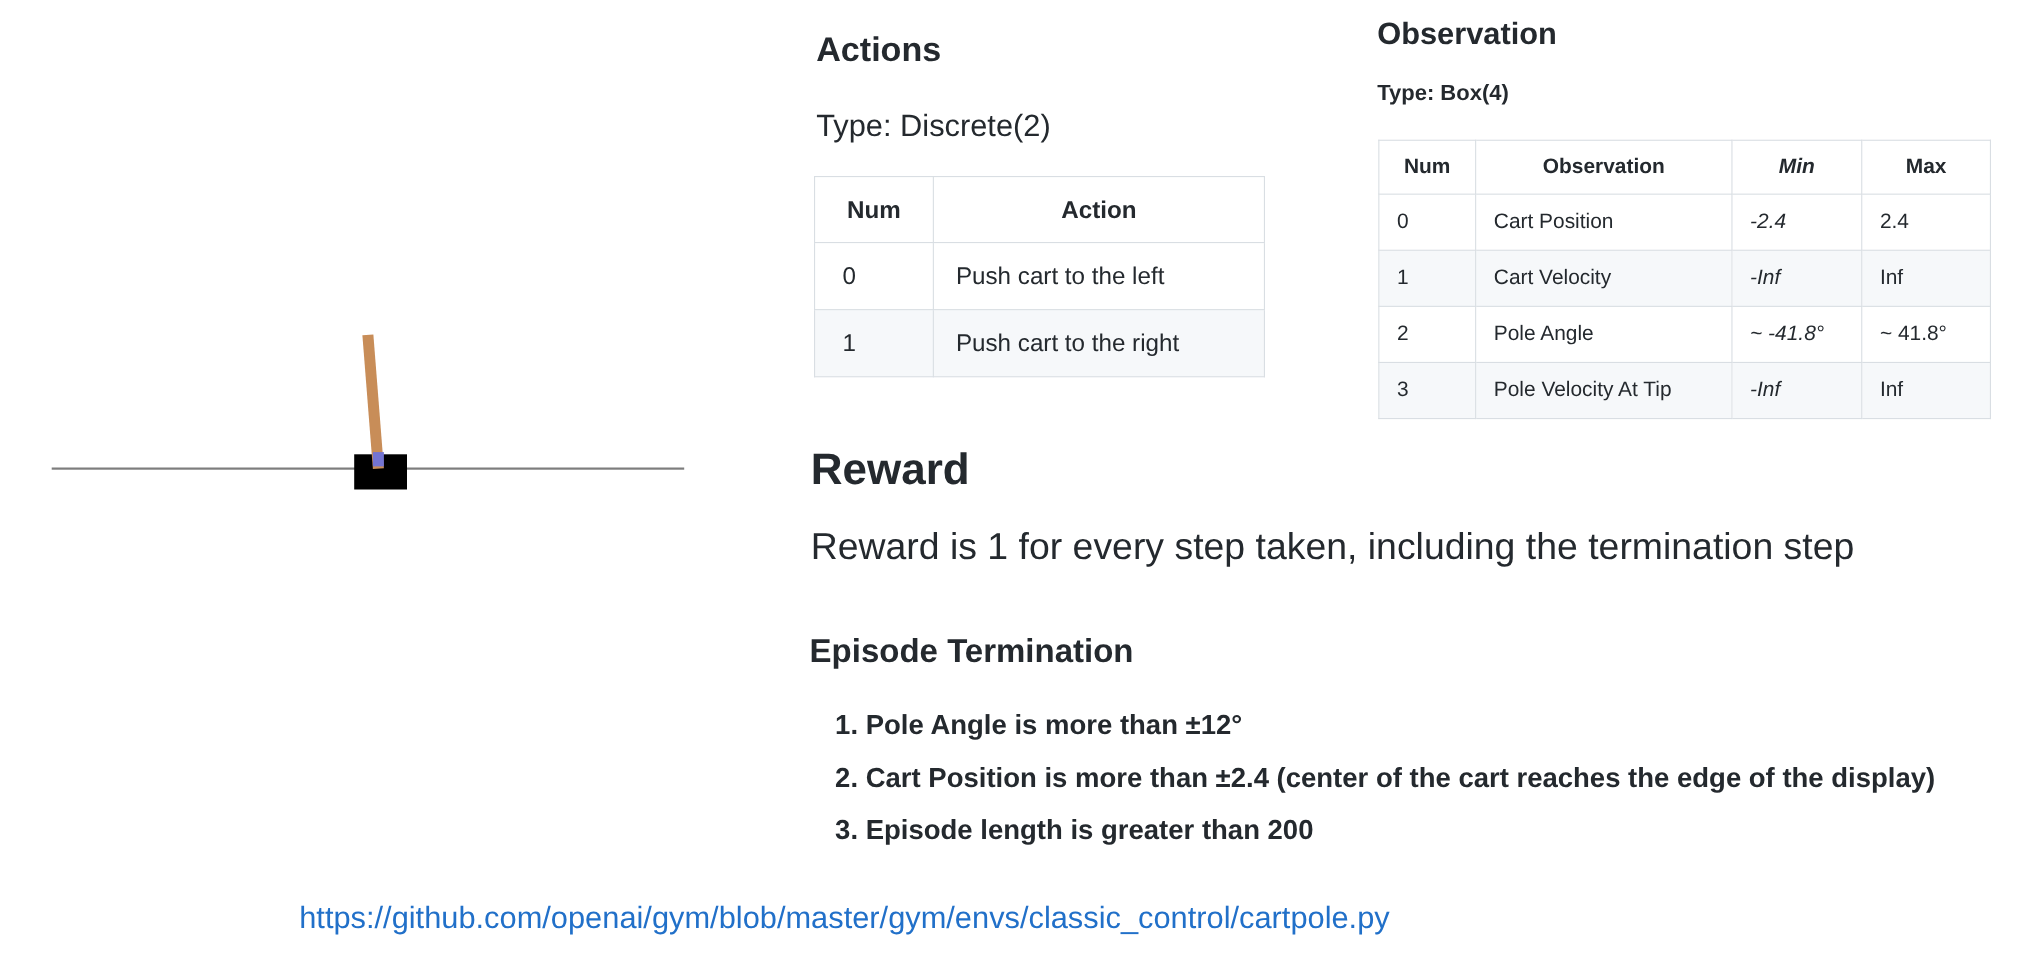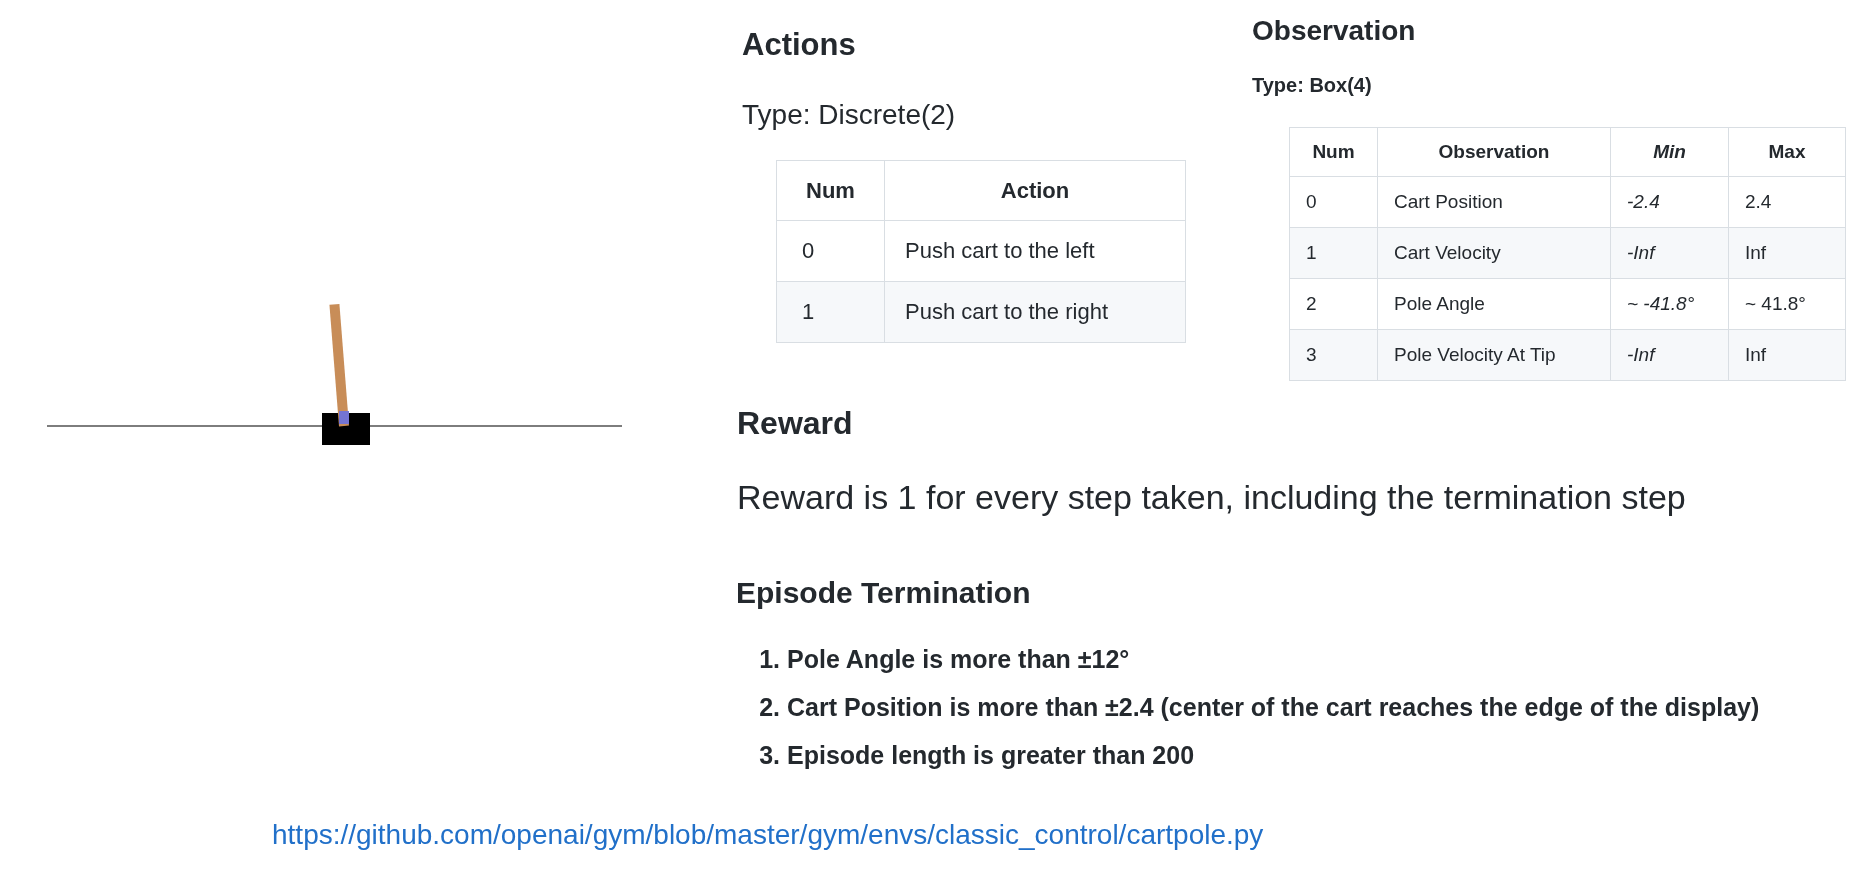--- a/index.html
+++ b/index.html
@@ -20,26 +20,26 @@
   .cart{left:322px;top:413px;width:48px;height:32px;background:var(--cart_black);}
   .pole{left:339px;top:304px;width:10px;height:122px;background:var(--pole_tan);
         transform:rotate(-4.5deg);transform-origin:50% 100%;}
   .axle{left:339px;top:411px;width:10px;height:13px;background:var(--axle_purple);}
 
   
   .h-actions{left:742px;top:29px;font-size:31px;font-weight:bold;line-height:1;}
   .t-actions{left:742px;top:98px;font-size:28px;line-height:1.2;text-align:right;}
   .h-obs{left:1252px;top:17px;font-size:28px;font-weight:bold;line-height:1;}
   .t-obs{left:1252px;top:73px;font-size:20px;line-height:1.2;font-weight:bold;}
-  .h-reward{left:737px;top:407px;font-size:32px;font-weight:bold;line-height:1;}
+  .h-reward{left:737px;top:407px;font-size:40px;font-weight:bold;line-height:1;}
   .b-reward{left:737px;top:477px;font-size:34px;line-height:1.2;}
   .h-term{left:736px;top:578px;font-size:30px;font-weight:bold;line-height:1;}
 
   
-  table{border-collapse:collapse;background:#ffffff;table-layout:fixed;color:var(--text);margin-left:36px;}
+  table{border-collapse:collapse;background:#ffffff;table-layout:fixed;color:var(--text);}
   th,td{border:1px solid var(--table_border);overflow:hidden;white-space:nowrap;}
   th{font-weight:bold;text-align:center;padding:0;}
   td{text-align:left;}
   tr.alt{background:var(--row_alt_bg);}
 
   .actions-tbl{left:740px;top:160px;width:410px;font-size:22px;}
   .actions-tbl th{height:60px;}
   .actions-tbl td{height:61px;}
   .actions-tbl .c0{width:108px;}
   .actions-tbl td.c0{padding-left:25px;}

